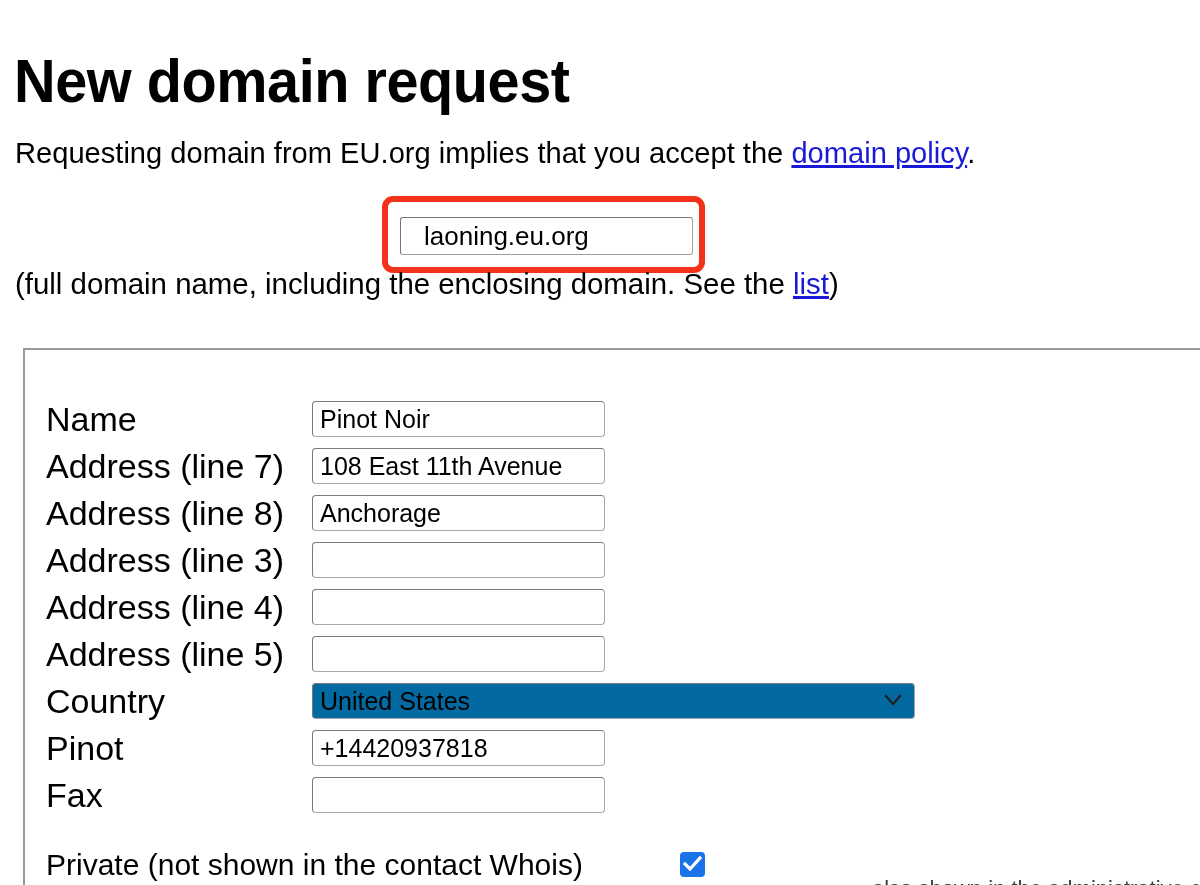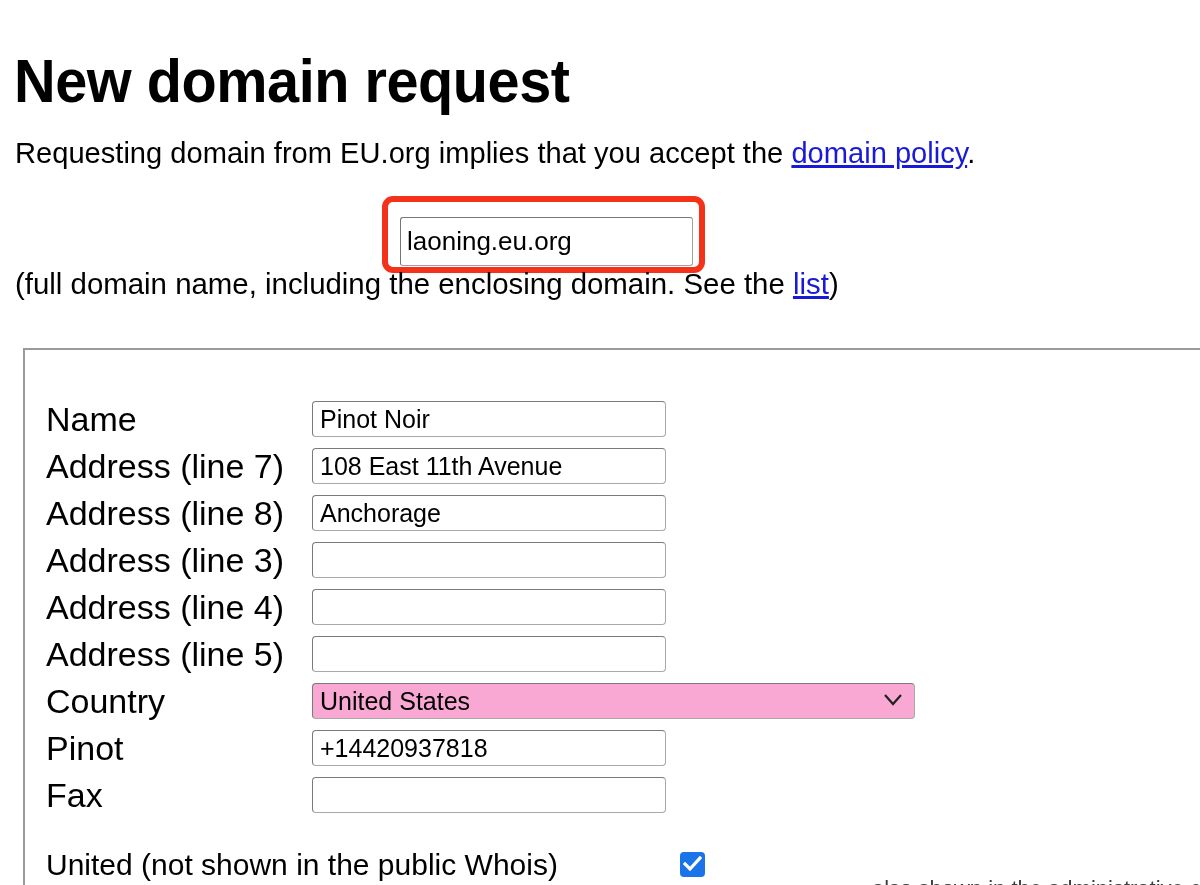--- a/index.html
+++ b/index.html
@@ -69,30 +69,30 @@
     display: inline-block;
     vertical-align: top;
     line-height: 38px;
   }
 
   .domain-input {
     position: absolute;
     left: 400px;
     top: 217px;
     width: 293px;
-    height: 49px;
+    height: 38px;
     box-sizing: border-box;
     border: 1px solid #a0a0a0;
     border-top-color: #767676;
     border-left-color: #767676;
     border-radius: 3px;
     background: #ffffff;
     font-family: "Liberation Sans", sans-serif;
     font-size: 26px;
-    padding: 0 6px;
+    padding: 0 23px;
     color: #000;
     outline: none;
   }
 
   .highlight-box {
     position: absolute;
     left: 382px;
     top: 196px;
     width: 323px;
     height: 77px;
@@ -152,21 +152,21 @@
     left: 0;
     top: 0;
     font-size: 34px;
     line-height: 42px;
     white-space: nowrap;
   }
   .f-input {
     position: absolute;
     left: 266px; 
     top: 3px;
-    width: 354px;
+    width: 293px;
     height: 36px;
     box-sizing: border-box;
     border: 1px solid #a8a8a8;
     border-top-color: #7a7a7a;
     border-left-color: #7a7a7a;
     border-radius: 4px;
     background: #fff;
     font-family: "Liberation Sans", sans-serif;
     font-size: 25px;
     padding: 0 7px;
@@ -177,21 +177,21 @@
     position: absolute;
     left: 266px;
     top: 3px;
     width: 603px;
     height: 36px;
     box-sizing: border-box;
     border: 1px solid #a8a8a8;
     border-top-color: #7a7a7a;
     border-left-color: #7a7a7a;
     border-radius: 4px;
-    background: #f9a8d4;
+    background: #0369a1;
     font-family: "Liberation Sans", sans-serif;
     font-size: 25px;
     padding: 0 7px;
     color: #000;
     outline: none;
     -webkit-appearance: none;
     -moz-appearance: none;
     appearance: none;
     cursor: pointer;
   }
@@ -320,21 +320,21 @@
     </div>
 
     <div class="form-row" style="top:774px;">
       <span class="f-label">Fax</span>
       <input class="f-input" type="text" value="" style="">
     </div>
 
   </div>
 
   <div class="private-row">
-    <span class="private-label">United (not shown in the public Whois)</span>
+    <span class="private-label">Private (not shown in the contact Whois)</span>
     <span class="checkbox">
       <svg width="19" height="17" viewBox="0 0 19 17">
         <polyline points="2,8 7,13 17,2" fill="none" stroke="#ffffff" stroke-width="3.2" stroke-linecap="square"></polyline>
       </svg>
     </span>
   </div>
 
   <div class="clipped-text">also shown in the administrative contact</div>
 
 </div>

